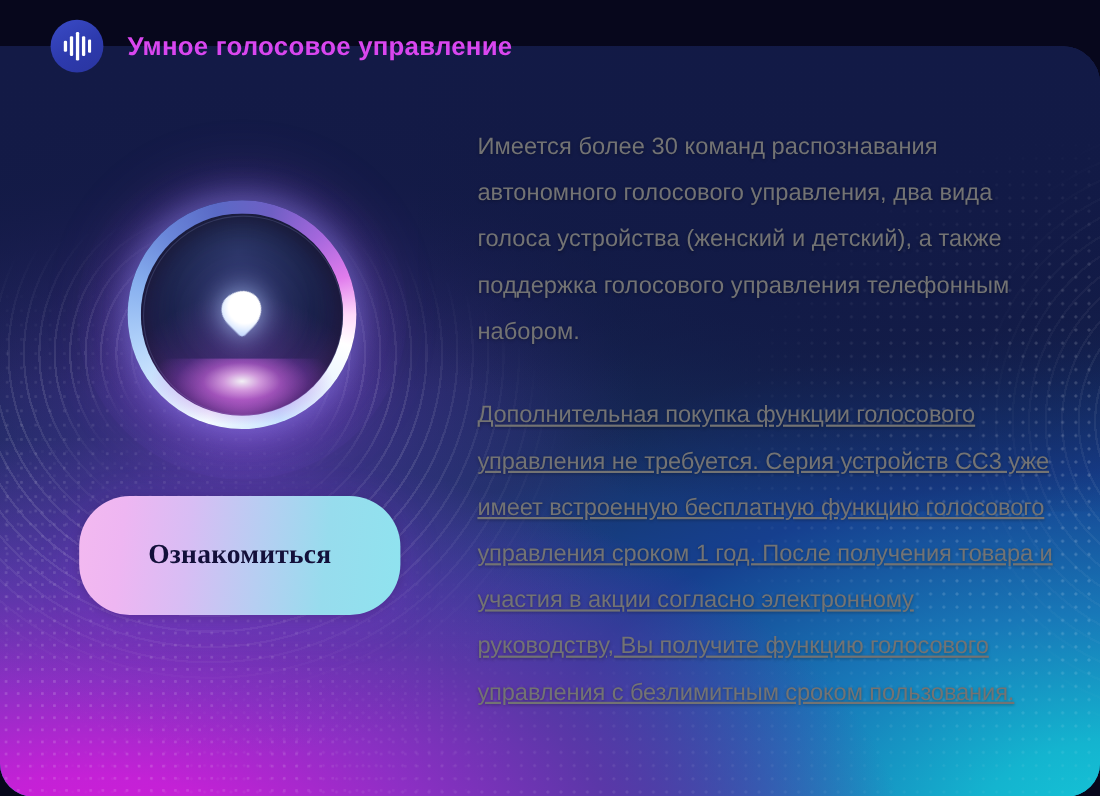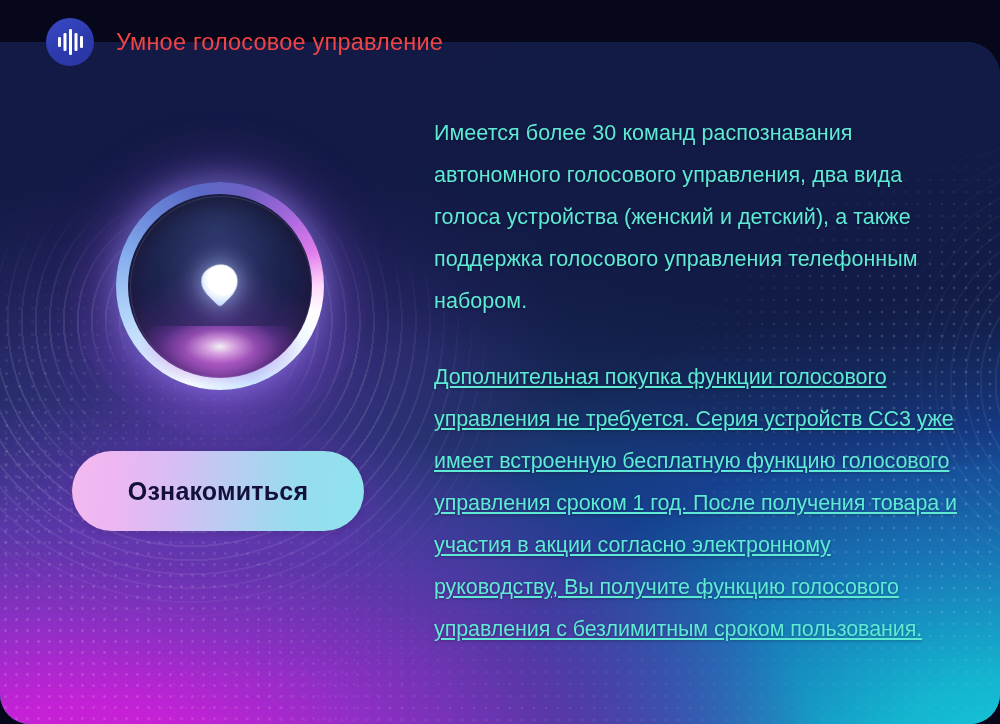--- a/index.html
+++ b/index.html
@@ -111,21 +111,21 @@
     display:flex;align-items:center;gap:22px;padding-left:46px;
     z-index:30;
   }
   .header-icon{
     width:48px;height:48px;border-radius:50%;
     background:linear-gradient(150deg,#3a4bc6 0%, #2d3aad 55%, #2a35a0 100%);
     display:flex;align-items:center;justify-content:center;
     flex:0 0 auto;
   }
   .header-title{
-    font-size:23.5px;font-weight:400;color:#ef4444;
+    font-size:23.5px;font-weight:700;color:#d946ef;
     letter-spacing:.2px;white-space:nowrap;
   }
 
   
   .orb-wrap{
     position:absolute;left:116px;top:182px;width:208px;height:208px;z-index:14;
   }
   .orb-halo{
     position:absolute;left:-46px;top:-46px;width:300px;height:300px;border-radius:50%;
     background:radial-gradient(circle at 50% 56%, rgba(140,110,255,.30) 0%, rgba(120,80,220,.16) 44%, rgba(110,70,210,0) 72%);
@@ -164,37 +164,37 @@
     filter:drop-shadow(0 0 12px rgba(180,210,255,.85)) drop-shadow(0 0 24px rgba(150,120,255,.55));
   }
   .orb-base-glow{
     position:absolute;left:-4px;bottom:-22px;width:216px;height:86px;
     background:radial-gradient(ellipse 48% 58% at 50% 24%, rgba(255,255,255,.92) 0%, rgba(255,190,255,.72) 16%, rgba(226,110,240,.50) 34%, rgba(170,70,220,.22) 58%, rgba(140,60,200,0) 80%);
     pointer-events:none;
   }
 
   
   .cta{
-    position:absolute;left:72px;top:451px;width:292px;height:80px;
+    position:absolute;left:72px;top:451px;width:292px;height:108px;
     border:none;border-radius:46px;cursor:pointer;
     background:linear-gradient(96deg,#f3b9f0 0%, #eeb6f2 14%, #d8bdf4 34%, #b6cef2 56%, #97dced 76%, #8fe3ef 100%);
     box-shadow:0 10px 34px rgba(120,60,200,.38), 0 2px 10px rgba(0,0,0,.22);
-    font-family:Liberation Sans, sans-serif;
+    font-family:Liberation Serif, serif;
     font-size:25px;font-weight:700;color:#13103a;letter-spacing:.2px;
     z-index:20;
   }
 
   
   .copy{
     position:absolute;left:434px;top:112px;width:524px;z-index:20;
     color:#ffffff;
   }
   .para{
     font-size:21.5px;line-height:42px;font-weight:400;
-    color:#5eead4;letter-spacing:.05px;
+    color:#737373;letter-spacing:.05px;
     text-shadow:0 1px 3px rgba(0,0,0,.30);
     margin:0;
   }
   .para + .para{margin-top:34px;text-decoration:underline;}
   .para.tight{letter-spacing:-.1px;}
 </style>
 </head>
 <body>
 
 <div id="stage">

